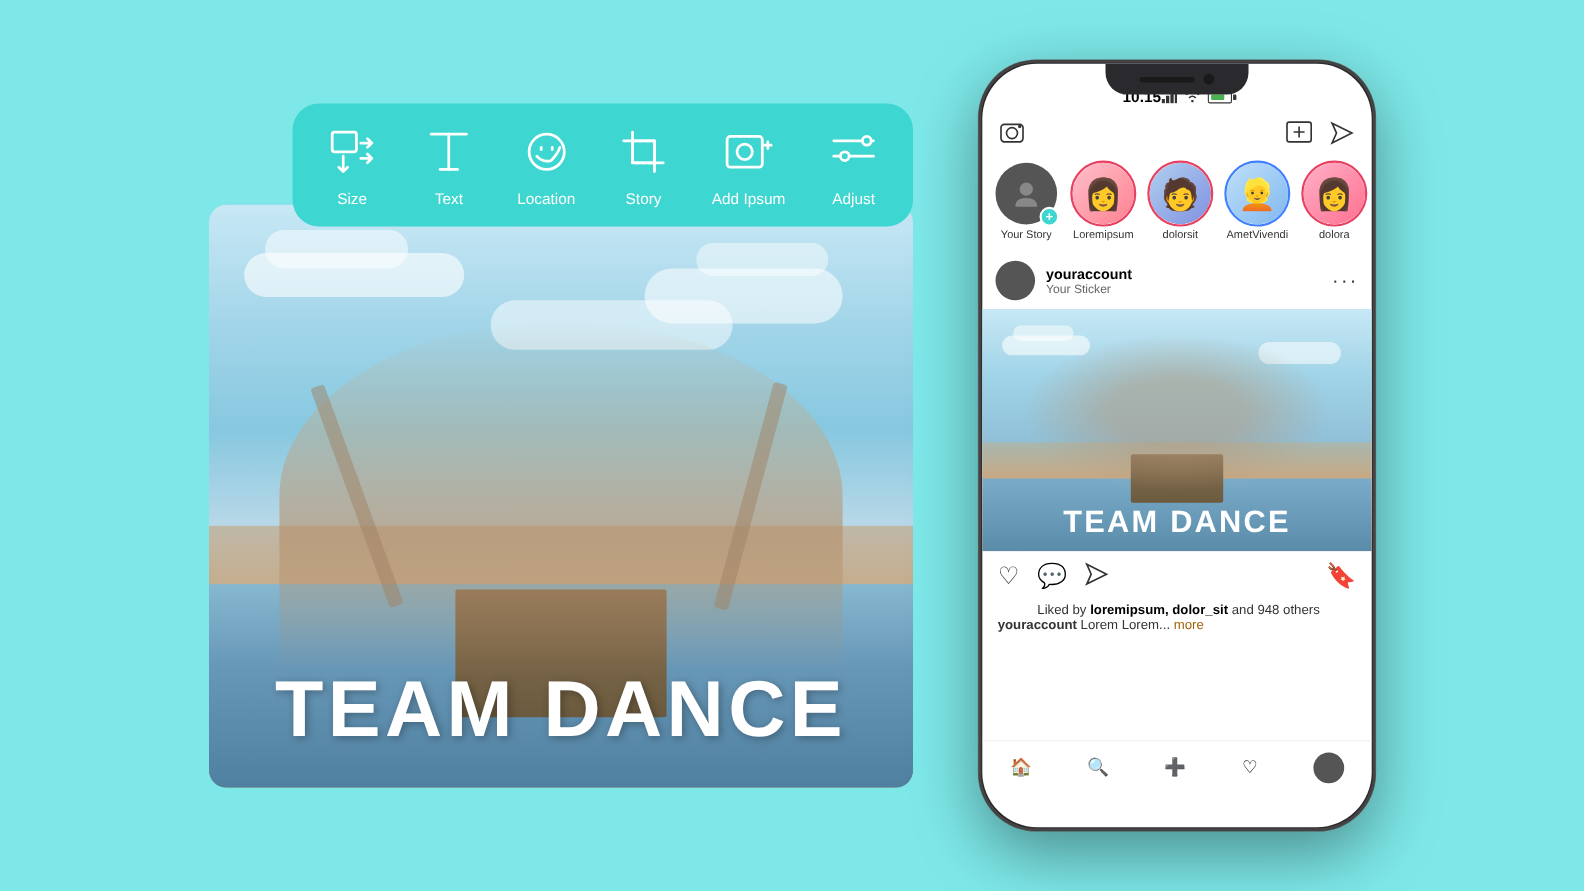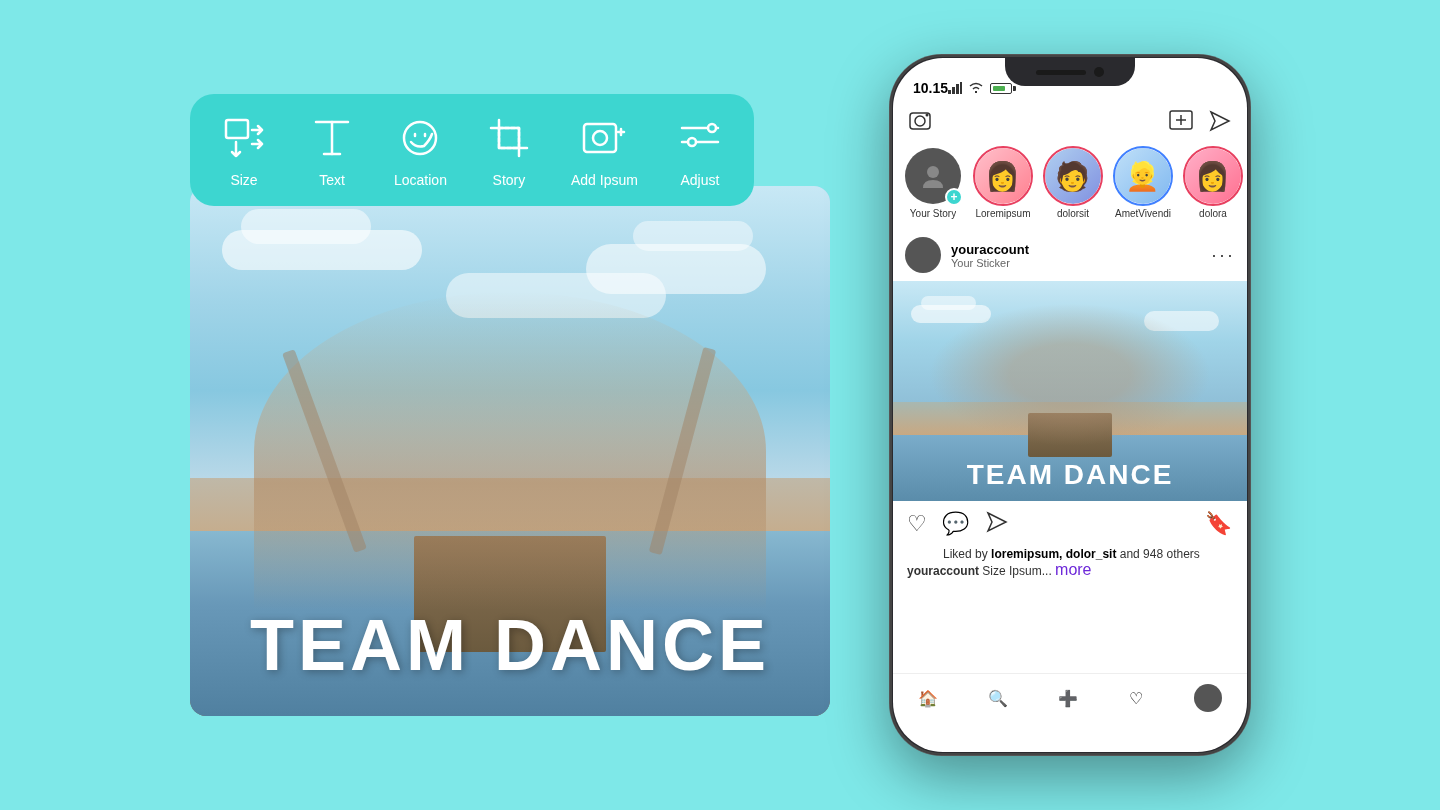--- a/index.html
+++ b/index.html
@@ -25,21 +25,21 @@
       width: 100%;
       height: 100%;
       padding: 40px 80px;
     }
 
     
     .editor-panel {
       position: relative;
       display: flex;
       flex-direction: column;
-      align-items: flex-start;
+      align-items: flex-end;
       gap: 0;
     }
 
     .toolbar {
       background: #3dd6d0;
       border-radius: 24px;
       padding: 18px 28px;
       display: flex;
       align-items: center;
       gap: 36px;
@@ -175,21 +175,21 @@
     .notch-speaker {
       width: 50px;
       height: 5px;
       background: #1a1a1a;
       border-radius: 3px;
     }
 
     
     .status-bar {
       display: flex;
-      justify-content: flex-start;
+      justify-content: center;
       align-items: center;
       padding: 12px 20px 8px;
       margin-top: 10px;
     }
 
     .status-time {
       font-size: 14px;
       font-weight: 600;
     }
 
@@ -439,22 +439,22 @@
       font-size: 12px;
       padding: 0 14px 8px;
       color: #333;
     }
 
     .post-caption strong {
       font-weight: 700;
     }
 
     .post-more-link {
-      color: #6d28d9;
-      font-size: 16px;
+      color: #a16207;
+      font-size: 12px;
     }
 
     
     .phone-bottom-nav {
       display: flex;
       justify-content: space-around;
       align-items: center;
       padding: 10px 0 20px;
       border-top: 1px solid #eee;
       margin-top: auto;
@@ -744,21 +744,21 @@
           </div>
 
           <div class="post-likes">
             <span>Liked by</span>
             <strong>loremipsum, dolor_sit</strong>
             <span>and 948 others</span>
           </div>
 
           <div class="post-caption">
             <strong>youraccount</strong>
-            <span>Size Ipsum...</span>
+            <span>Lorem Lorem...</span>
             <span class="post-more-link">more</span>
           </div>
 
           <div class="phone-bottom-nav">
             <span>🏠</span>
             <span>🔍</span>
             <span>➕</span>
             <span>♡</span>
             <div style="width:28px;height:28px;background:#555;border-radius:50%;"></div>
           </div>

